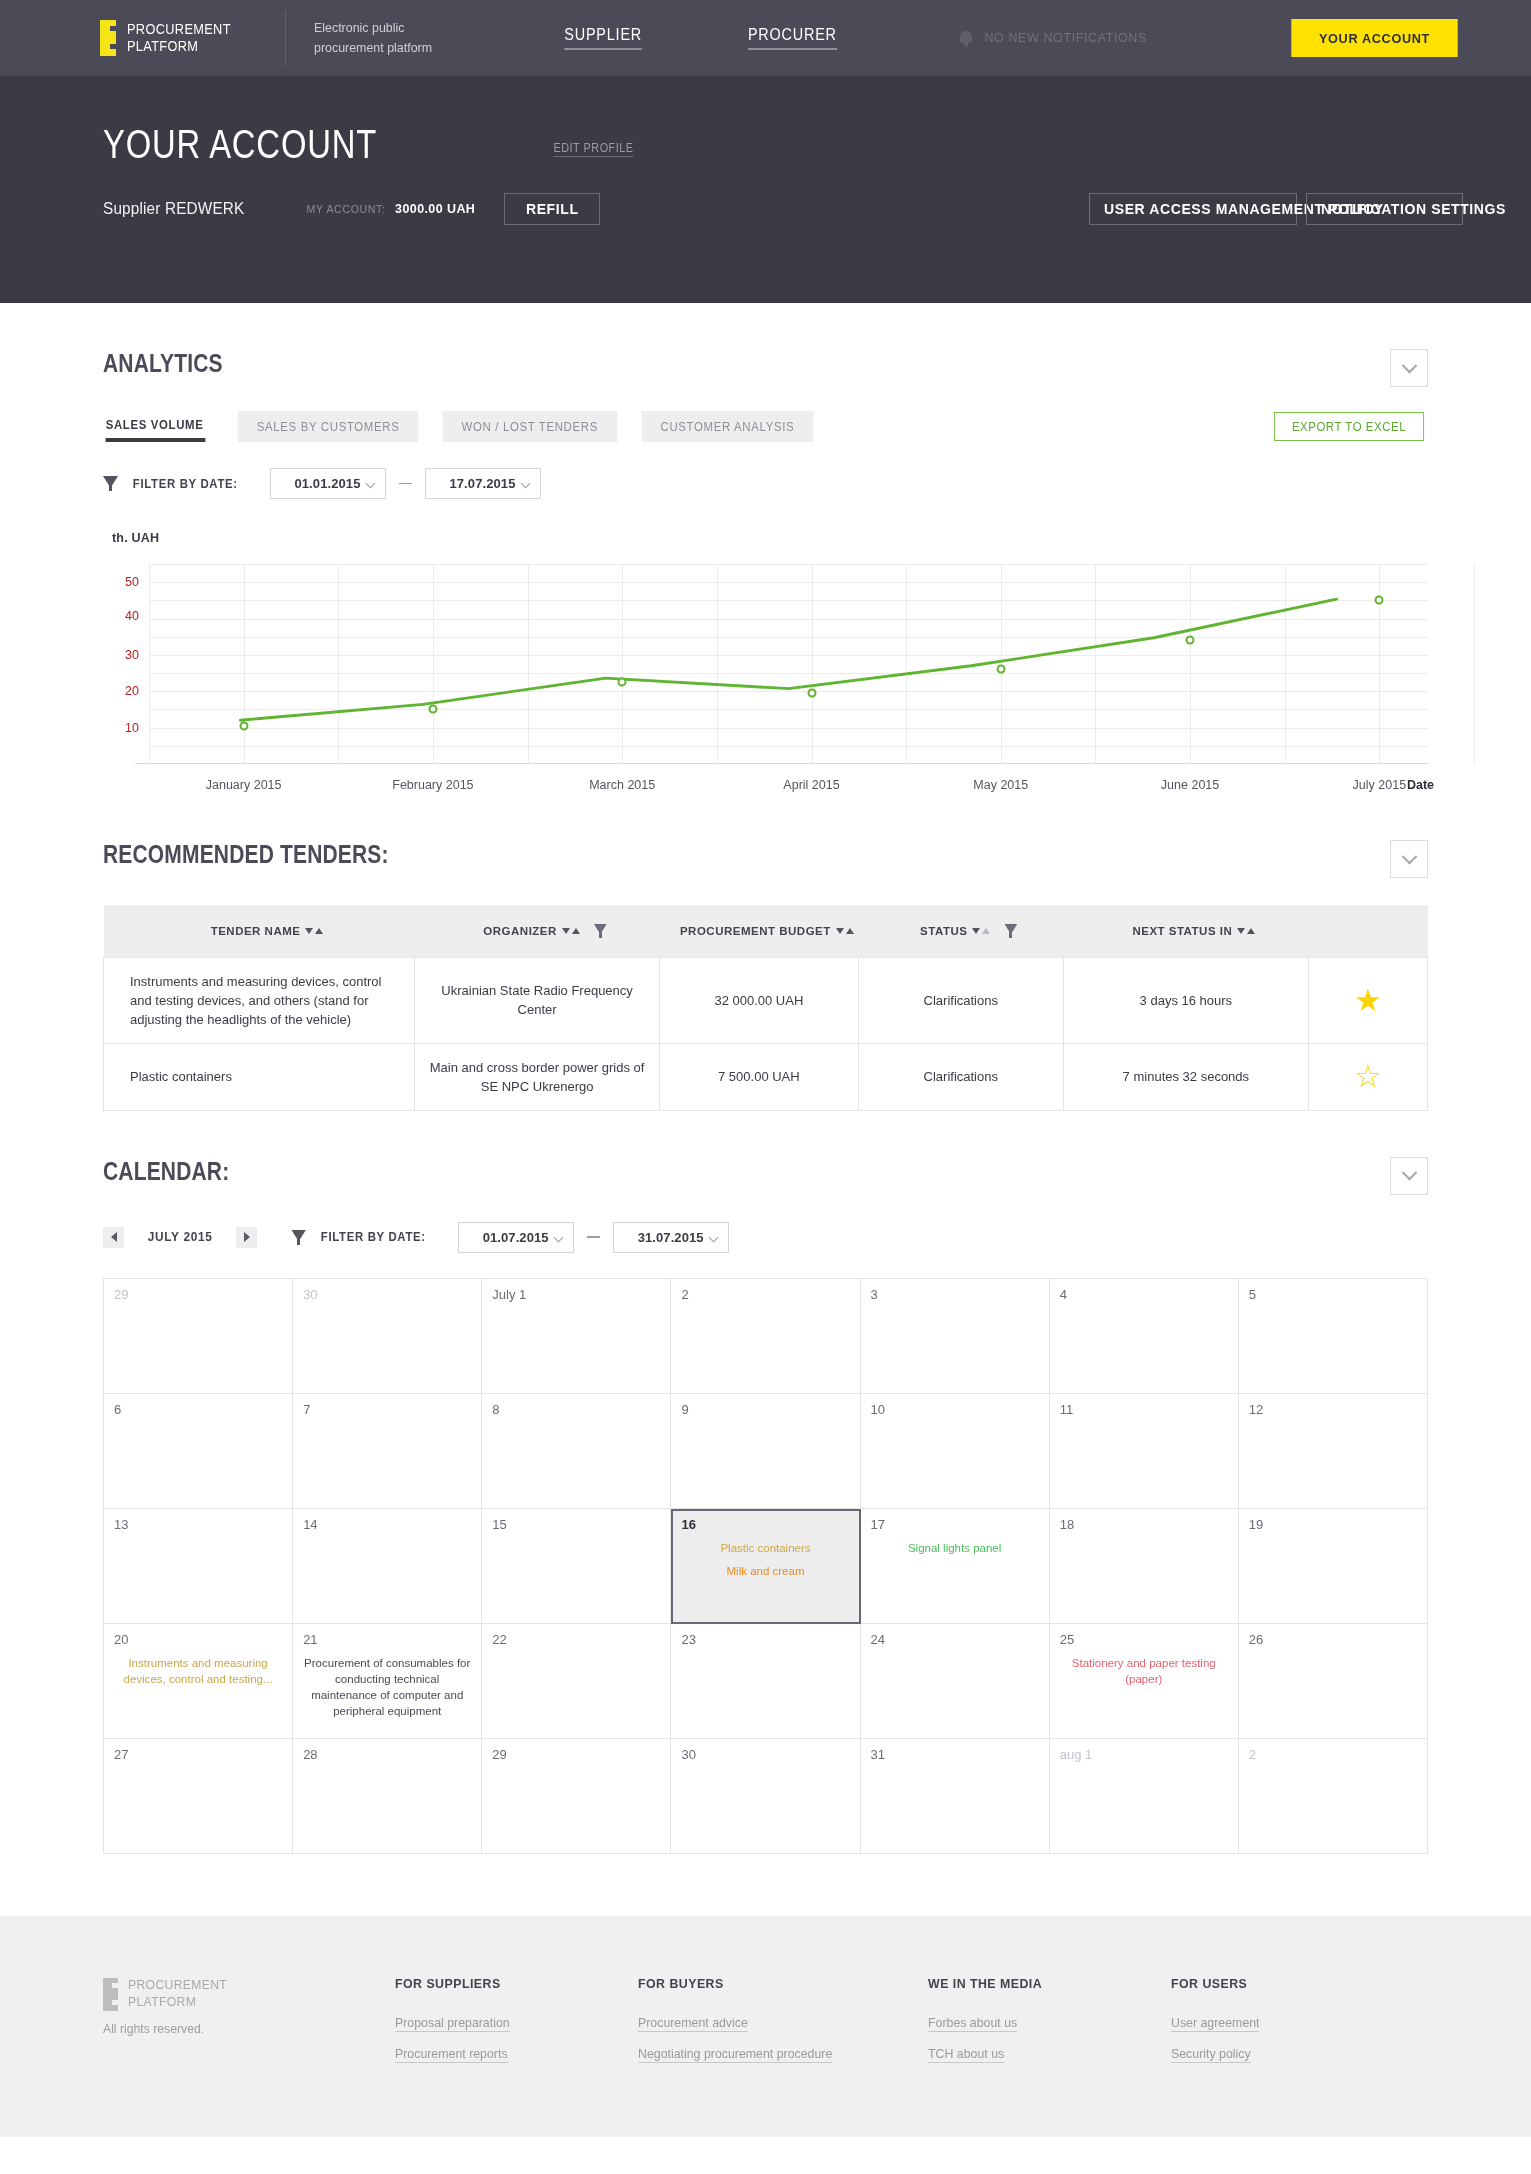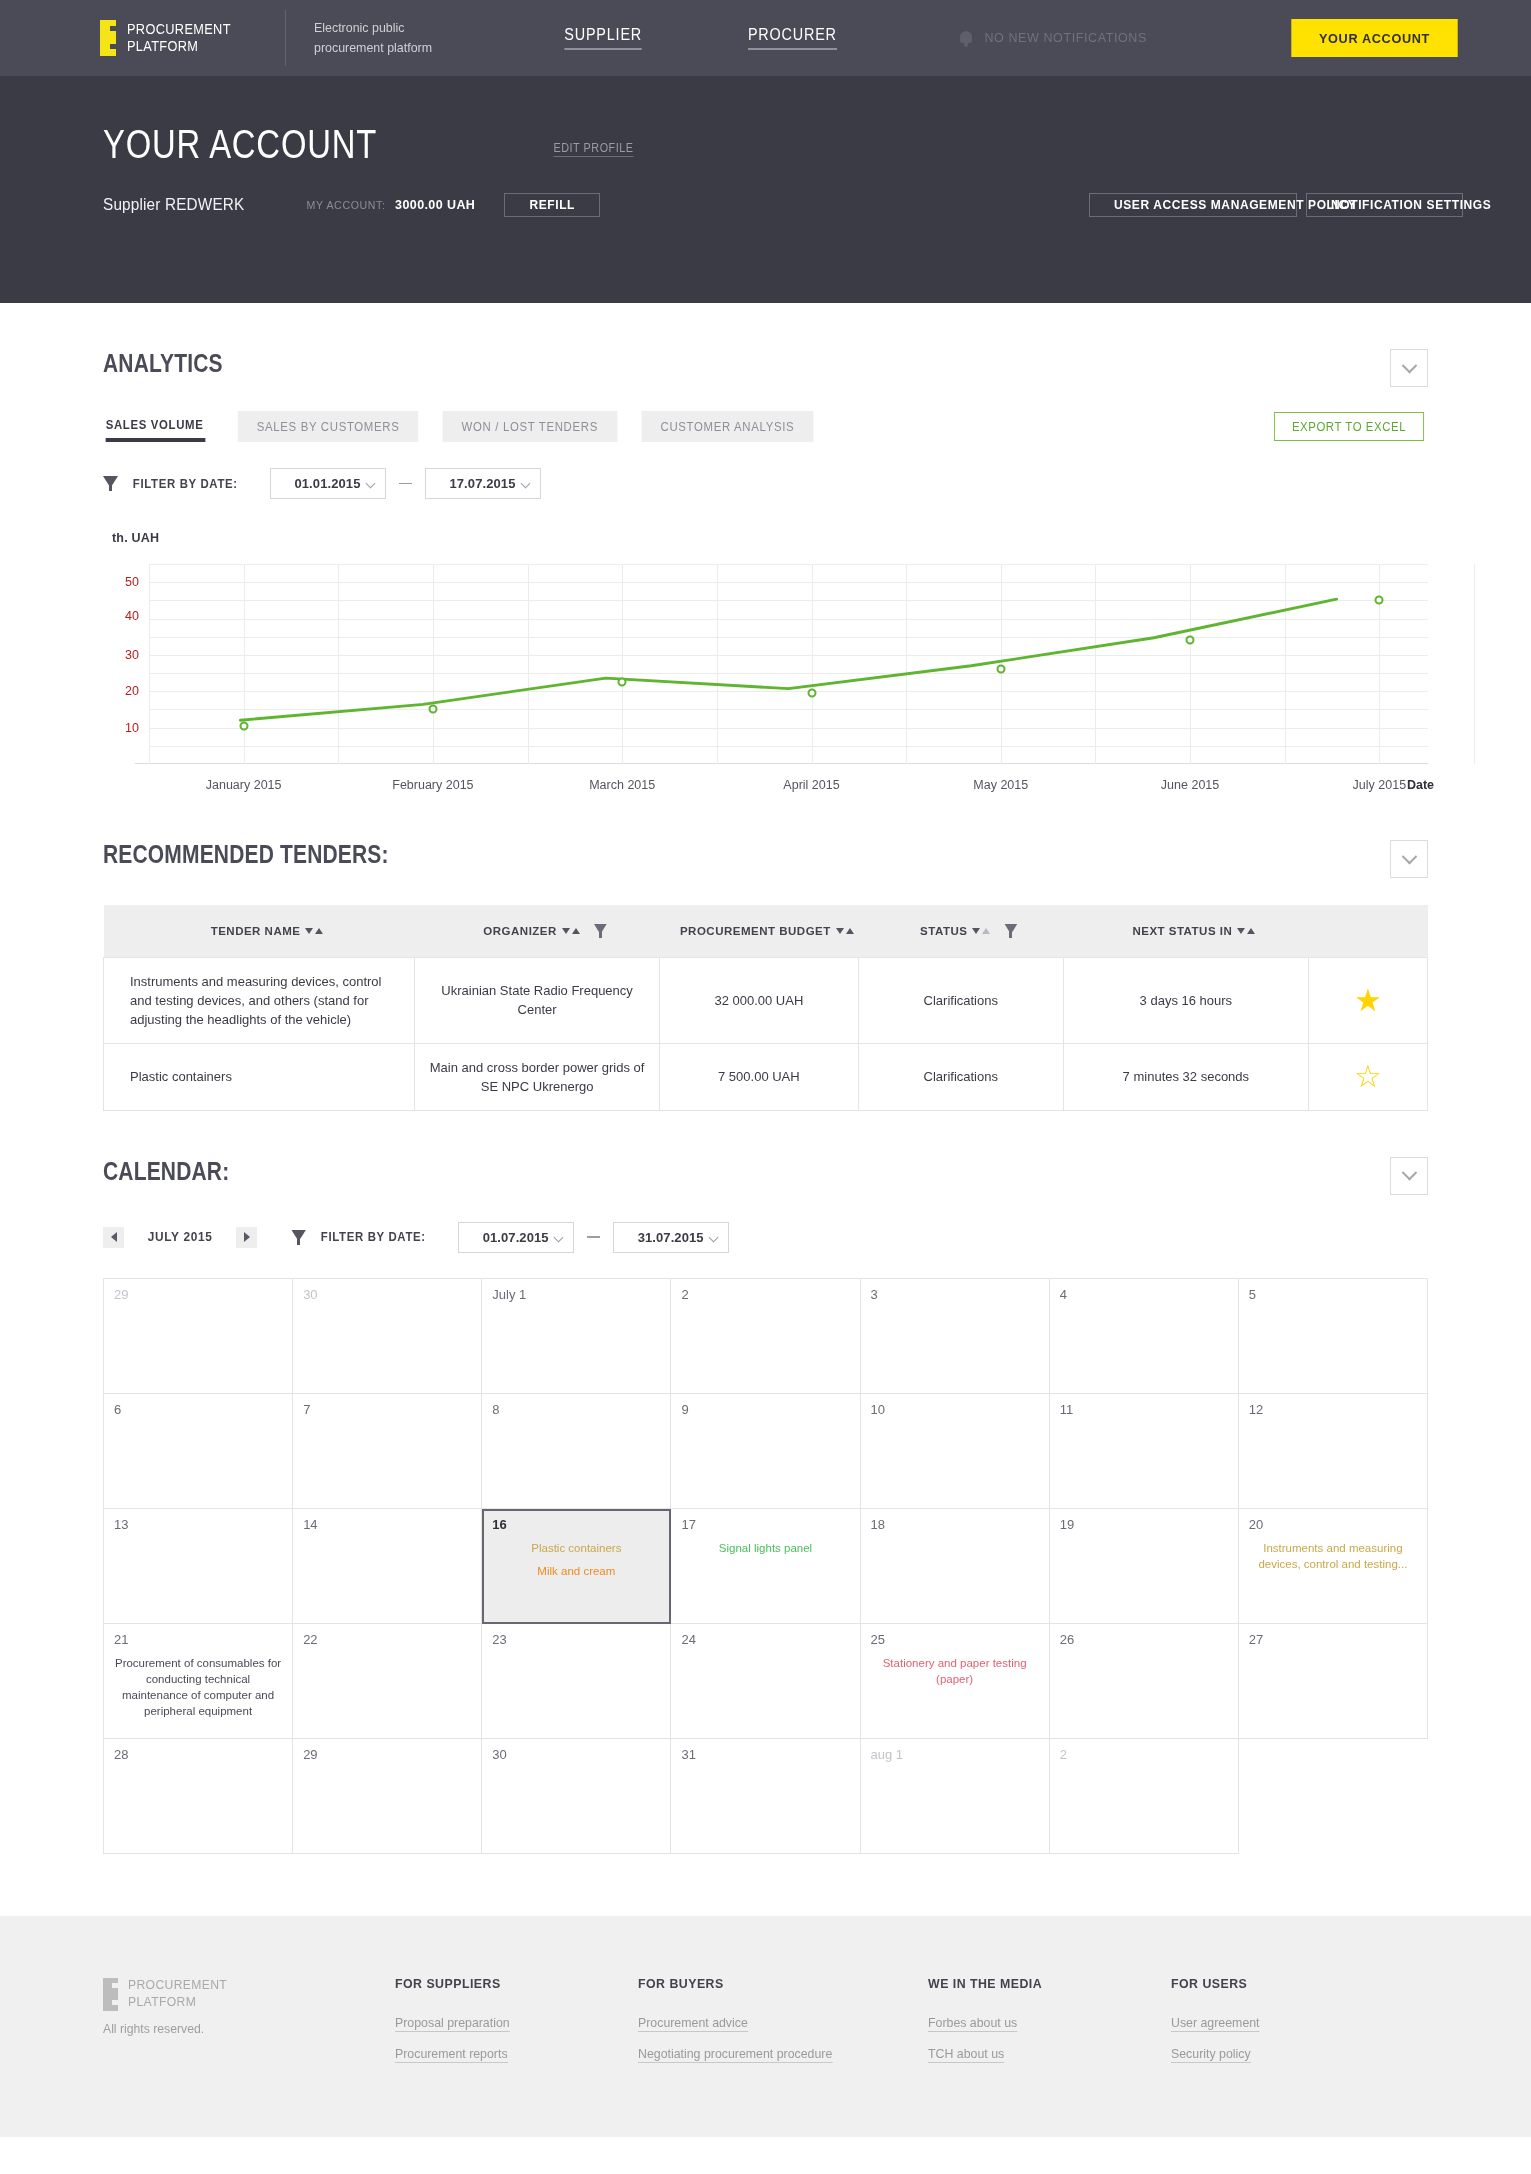--- a/index.html
+++ b/index.html
@@ -156,28 +156,28 @@
     font-size: 12.5px;
     font-weight: bold;
     letter-spacing: .4px;
     margin-left: 6px;
     white-space: nowrap;
   }
   .outline-btn {
     border: 1px solid #6c6c78;
     background: transparent;
     color: #ffffff;
-    font-size: 12px;
+    font-size: 14px;
     font-weight: bold;
     letter-spacing: .6px;
-    height: 24px;
+    height: 32px;
     cursor: pointer;
     font-family: "Liberation Sans", sans-serif;
     white-space: nowrap;
-    padding: 0 24px;
+    padding: 0 14px;
   }
   .refill-btn { width: 96px; margin-left: 29px; }
   .hero-right { margin-left: auto; display: flex; gap: 9px; }
   .policy-btn { width: 208px; }
   .notifset-btn { width: 157px; }
 
   
   .content { padding: 0 103px; }
 
   .section-head {
@@ -788,20 +788,23 @@
       </div>
       <div class="cal-cell">
         <div class="cal-num">12</div>
       </div>
       <div class="cal-cell">
         <div class="cal-num">13</div>
       </div>
       <div class="cal-cell">
         <div class="cal-num">14</div>
       </div>
+      <div class="cal-cell">
+        <div class="cal-num">15</div>
+      </div>
       <div class="cal-cell today">
         <div class="cal-num">16</div>
         <div class="cal-events">
           <span class="ev ev-yellow">Plastic containers</span>
           <span class="ev ev-orange">Milk and cream</span>
         </div>
       </div>
       <div class="cal-cell">
         <div class="cal-num">17</div>
         <div class="cal-events">

